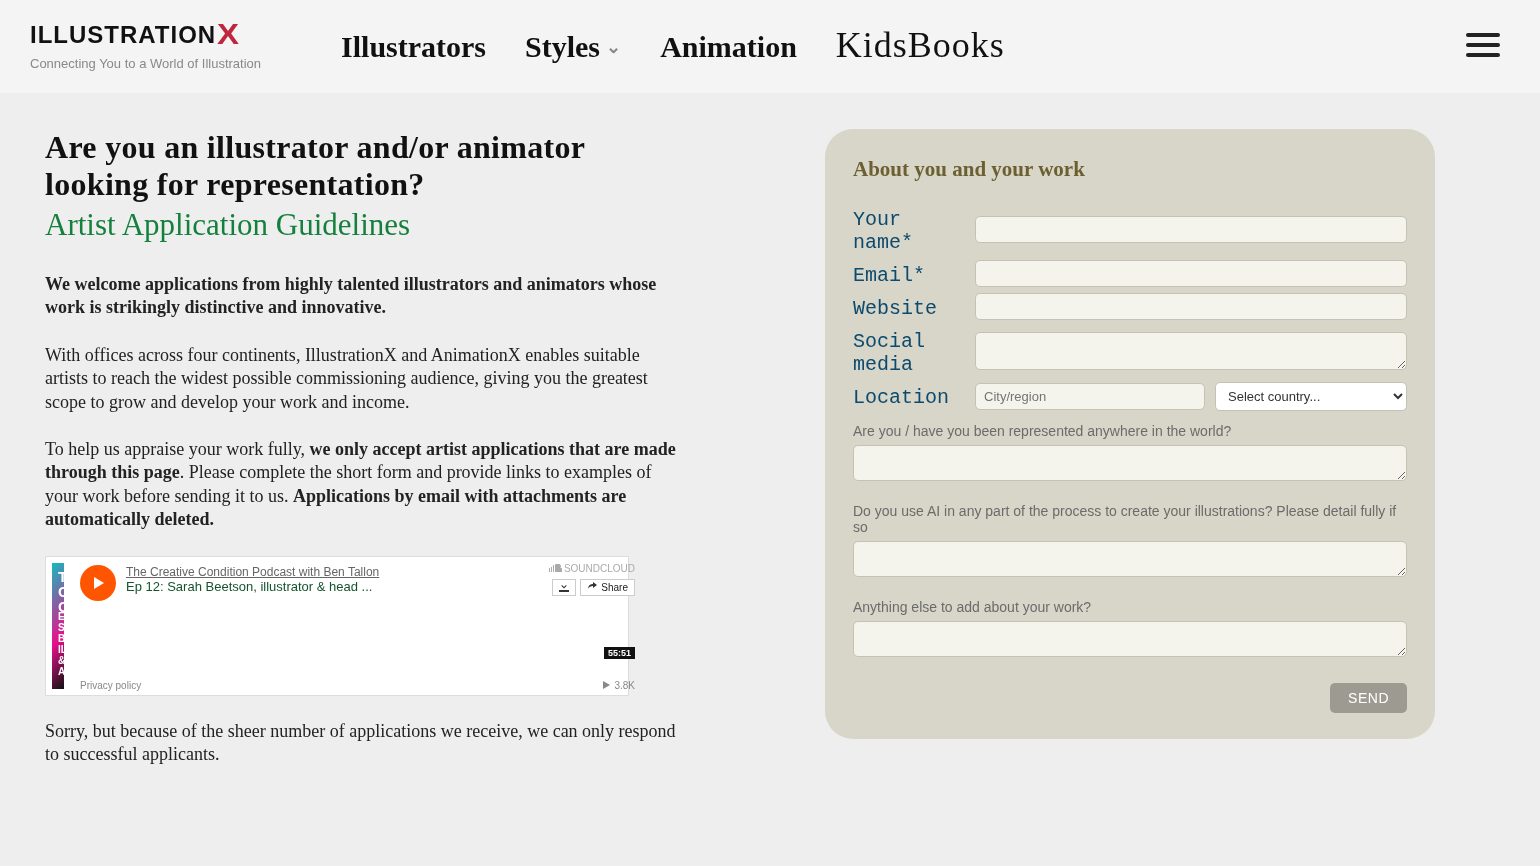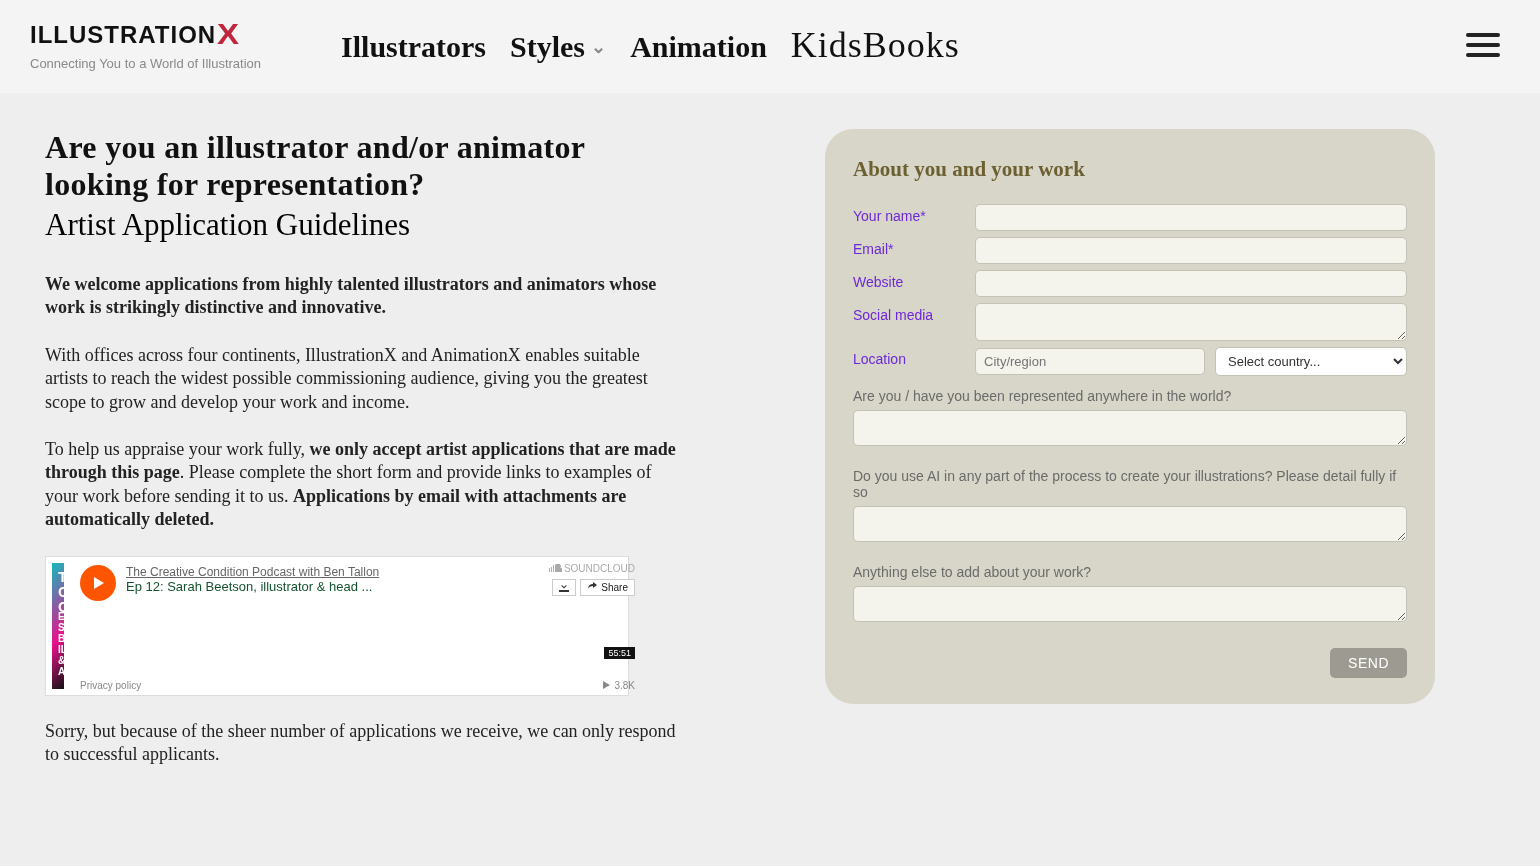--- a/index.html
+++ b/index.html
@@ -15,21 +15,21 @@
     display: flex;
     align-items: center;
     padding: 18px 30px 22px 30px;
     gap: 80px;
     border-bottom: 1px solid #eee;
   }
   .logo-block { display: flex; flex-direction: column; gap: 4px; }
   .logo-main { display: flex; align-items: center; gap: 2px; font-weight: 900; letter-spacing: 1px; font-family: Arial, sans-serif; font-size: 24px; color: #111; }
   .logo-x { color: #c0273d; font-size: 30px; font-weight: 900; transform: scaleX(1.1) translateY(-1px); }
   .tagline { font-family: Arial, sans-serif; font-size: 13px; color: #888a86; }
-  nav.main-nav { display: flex; gap: 24px; align-items: baseline; }
+  nav.main-nav { display: flex; gap: 39px; align-items: baseline; }
   nav.main-nav a {
     font-family: Georgia, serif;
     font-size: 30px;
     font-weight: 600;
     color: #111;
     text-decoration: none;
     display: flex; align-items: center; gap: 6px;
   }
   nav.main-nav a.kids {
     font-family: 'Brush Script MT', cursive;
@@ -56,21 +56,21 @@
   h1.q {
     font-size: 32px;
     font-weight: 600;
     color: #111;
     margin-bottom: 4px;
     letter-spacing: 0.3px;
   }
   h2.sub {
     font-size: 31px;
     font-weight: 500;
-    color: #000000;
+    color: #15803d;
     margin-bottom: 30px;
   }
   .body-p {
     font-size: 18px;
     line-height: 1.3;
     color: #222;
     margin-bottom: 24px;
   }
   .body-p b { font-weight: 700; }
 
@@ -113,20 +113,21 @@
   .sc-ctrls { position: absolute; top: 22px; right: 10px; display: flex; gap: 4px; }
   .sc-ctrls .btn {
     border: 1px solid #ccc; background: #fff; font-family: Arial, sans-serif;
     font-size: 10px; padding: 2px 6px; display: flex; align-items: center; gap: 4px; cursor: pointer;
   }
   .sc-wave {
     margin-top: 14px;
     height: 44px;
     display: flex; align-items: flex-end; gap: 5px;
     position: relative;
+    font-weight: bold;
   }
   .sc-wave span { flex: 1; background: #555; opacity: 0.7; }
   .sc-time {
     position: absolute; right: 0; bottom: 0;
     background: #111; color: #fff; font-family: Arial, sans-serif; font-size: 9px;
     padding: 1px 4px;
   }
   .sc-foot { display: flex; justify-content: space-between; font-family: Arial, sans-serif; font-size: 10px; color: #888; margin-top: auto; }
   .sc-foot a { color: #888; text-decoration: none; }
   .sc-plays { display: flex; align-items: center; gap: 4px; }
@@ -134,23 +135,23 @@
   
   .form-card {
     background: #d8d6c8;
     border-radius: 28px;
     padding: 28px 28px 26px 28px;
   }
   .form-title { font-size: 21px; font-weight: 600; color: #6c5f31; margin-bottom: 22px; }
   .form-row { display: flex; align-items: center; margin-bottom: 6px; gap: 10px; }
   .form-row label {
     width: 112px;
-    font-family: Liberation Sans, sans-serif;
-    font-size: 14px;
-    color: #6d28d9;
+    font-family: Liberation Mono, monospace;
+    font-size: 20px;
+    color: #0c4a6e;
     flex-shrink: 0;
     padding-top: 4px;
     align-self: flex-start;
   }
   .form-row input[type=text],
   .form-row textarea,
   .form-stack textarea,
   .form-row select {
     flex: 1;
     border: 1px solid #c4c2b5;

